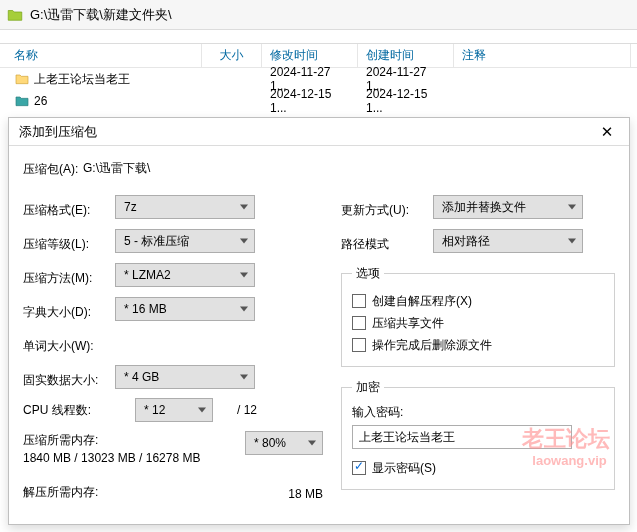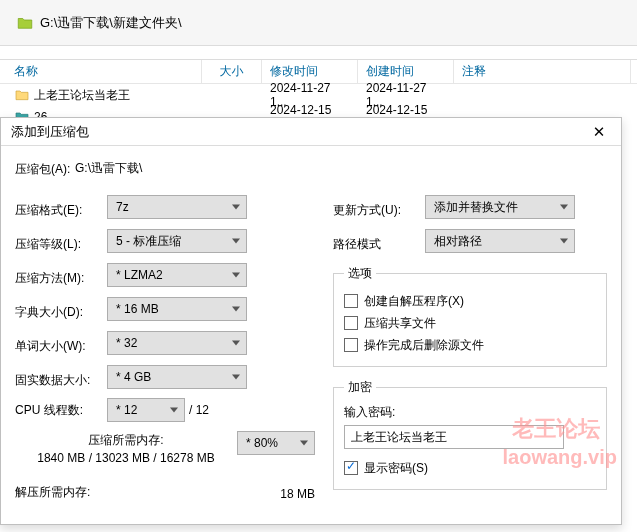--- a/index.html
+++ b/index.html
@@ -1,21 +1,21 @@
 <!DOCTYPE html>
 <html><head>
 <meta charset="utf-8">
 <style>
   * { box-sizing: border-box; margin: 0; padding: 0; }
   html, body { font-family: "Microsoft YaHei", "Segoe UI", sans-serif; font-size: 12px; background: #fff; }
   body { width: 637px; height: 532px; overflow: hidden; position: relative; }
 
   
   .path-bar {
-    height: 46px; display: flex; align-items: center; padding: 2px 16px;
+    height: 30px; display: flex; align-items: center; padding: 2px 6px;
     border-bottom: 1px solid #dcdcdc; background: #f6f6f6;
   }
   .folder-icon svg { width: 18px; height: 18px; display: block; }
   .path-text { margin-left: 6px; font-size: 13px; }
 
   .toolbar-row { height: 14px; border-bottom: 1px solid #dcdcdc; }
 
   .columns {
     display: flex; height: 24px; align-items: center;
     border-bottom: 1px solid #e6e6e6; padding: 0 6px;
@@ -33,21 +33,21 @@
   .cell { padding: 2px 8px; }
   .cell.name { width: 196px; display: flex; align-items: center; gap: 4px; }
   .cell.size { width: 60px; text-align: center; }
   .cell.mtime { width: 96px; }
   .cell.ctime { width: 96px; }
   .cell.comment { flex: 1; }
   .cell.name .fi svg { width: 16px; height: 16px; display:block; }
 
   
   .dialog {
-    position: absolute; left: 0; top: 117px; width: 622px; height: 408px;
+    position: absolute; left: 8px; top: 117px; width: 622px; height: 408px;
     background: #fff; border: 1px solid #bfbfbf; box-shadow: 0 4px 10px rgba(0,0,0,0.15);
     display: flex; flex-direction: column;
   }
   .dlg-title {
     height: 28px; display: flex; align-items: center; padding: 0 4px 0 10px;
     border-bottom: 1px solid #dcdcdc; font-size: 13px;
   }
   .dlg-title .title-text { flex: 1; }
   .dlg-close {
     width: 36px; height: 22px; display:flex; align-items:center; justify-content:center;
@@ -88,46 +88,46 @@
 
   .select {
     position: relative; height: 24px; border:1px solid #adadad; background:#e1e1e1;
     display:flex; align-items:center; padding: 0 18px 0 8px; width: 120px;
   }
   .select.big { width: 150px; }
   .select .chev { position:absolute; right:6px; top:50%; transform:translateY(-50%);
     width:0;height:0;border-left:4px solid transparent;border-right:4px solid transparent;border-top:5px solid #555; }
   .select.wide { width: 140px; }
 
-  .sel-row2 { display:flex; align-items:center; gap:0; }
-
-  .mem-lines { font-size:12px; line-height:1.5;text-align:center; }
+  .sel-row2 { display:flex; align-items:center; gap:20px; }
+
+  .mem-lines { font-size:12px; line-height:1.5; }
 
   
   fieldset {
     border:1px solid #d0d0d0; padding: 8px 10px 10px 10px; margin-top:4px;
   }
   legend { padding:0 4px; font-size:12px; }
   .chk-row { display:flex; align-items:center; height:22px; gap:6px; }
   .chk {
     width:14px;height:14px;border:1px solid #666;background:#fff;display:inline-block;
   }
   .pw-input {
     height: 24px; border:1px solid #adadad; background:#fff; padding:0 6px; width: 220px;
     display:flex;align-items:center;
   }
   .pw-input input{ border:none;background:transparent;font-size:12px;width:100%;height:100%; }
 
   
   .watermark {
-    position:absolute; right:20px; bottom:62px; text-align:center; pointer-events:none;
+    position:absolute; right:27px; bottom:62px; text-align:center; pointer-events:none;
     color:rgba(255,140,140,0.6); font-weight:bold; line-height:1.3;
   }
   .watermark .l1{font-size:22px;}
-  .watermark .l2{font-size:20px;margin-left:7px;}
+  .watermark .l2{font-size:13px;margin-left:7px;}
 </style>
 </head>
 <body>
 
 <div class="path-bar">
   <span class="folder-icon">
     <svg viewBox="0 0 24 24">
         <path fill="#a6ce39" stroke="#7aa51c" d="M3 6h6l2 2h10v11H3z"></path>
       </svg>
   </span>
@@ -214,24 +214,20 @@
         </div>
         <div class="form-row">
           <span class="lbl">字典大小(D):</span>
           <div class="select wide">
             <span>* 16 MB</span>
               <span class="chev"></span>
           </div>
         </div>
         <div class="form-row">
           <span class="lbl">单词大小(W):</span>
-          <div class="select wide">
-            <span>* 32</span>
-              <span class="chev"></span>
-          </div>
         </div>
         <div class="form-row">
           <span class="lbl">固实数据大小:</span>
           <div class="select wide">
             <span>* 4 GB</span>
               <span class="chev"></span>
           </div>
         </div>
         <div class="form-row sel-row2">
           <span class="lbl">CPU 线程数:</span>

